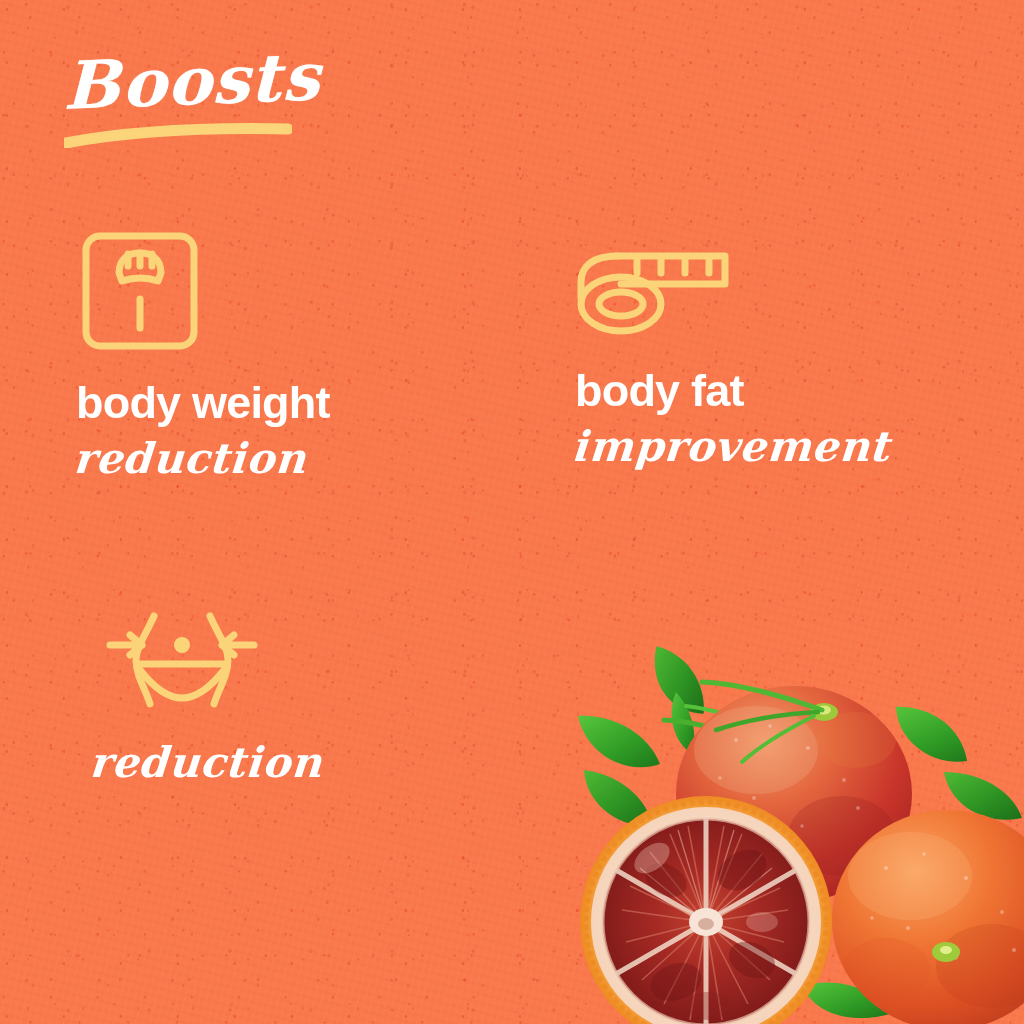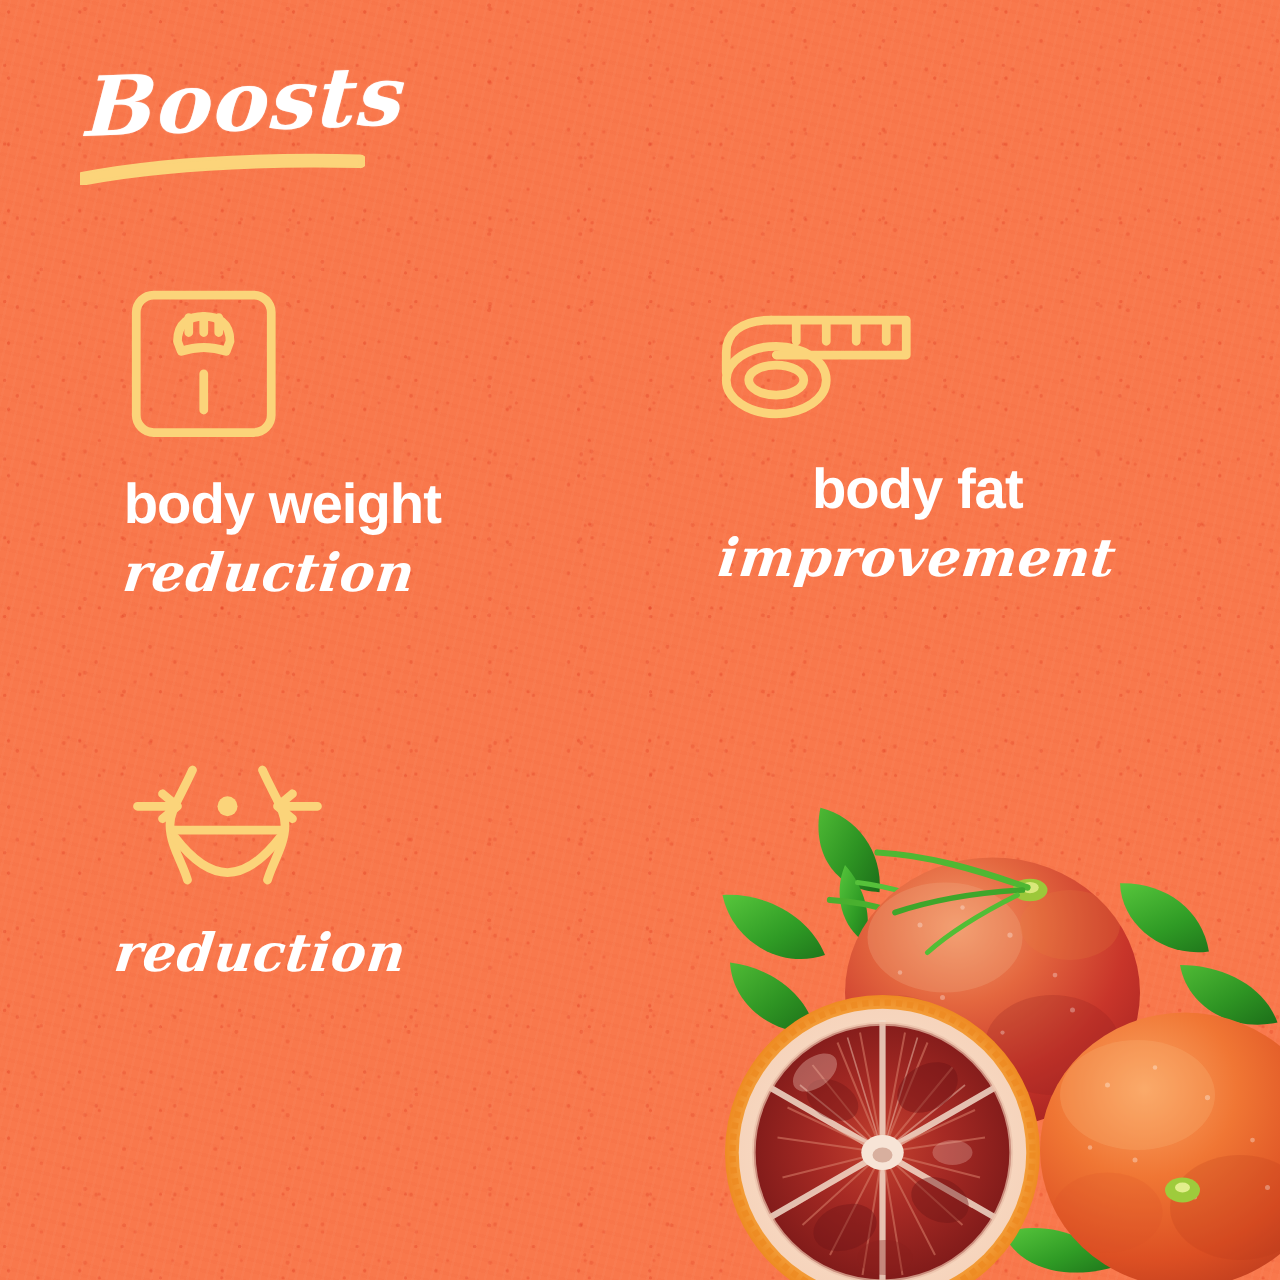--- a/index.html
+++ b/index.html
@@ -86,24 +86,24 @@
     color:#FFFFFF;
     font-size:42px;
     line-height:1.18;
     letter-spacing:.5px;
     transform:skewX(-7deg);
     transform-origin:left center;
     display:inline-block;
     margin-top:4px;
   }
 
-  #block-weight{ left:99px; top:228px; }
+  #block-weight{ left:76px; top:228px; }
   #block-weight .txt{ margin-top:22px; }
   #block-fat{ left:575px; top:246px; }
-  #block-fat .txt{ margin-top:26px;text-align:center; }
+  #block-fat .txt{ margin-top:26px; }
   #block-waist{ left:92px; top:612px; }
   #block-waist .txt{ margin-top:26px; }
 
   
   .fruit{
     position:absolute;
     left:556px; top:630px;
     width:468px; height:394px;
     pointer-events:none;
   }

